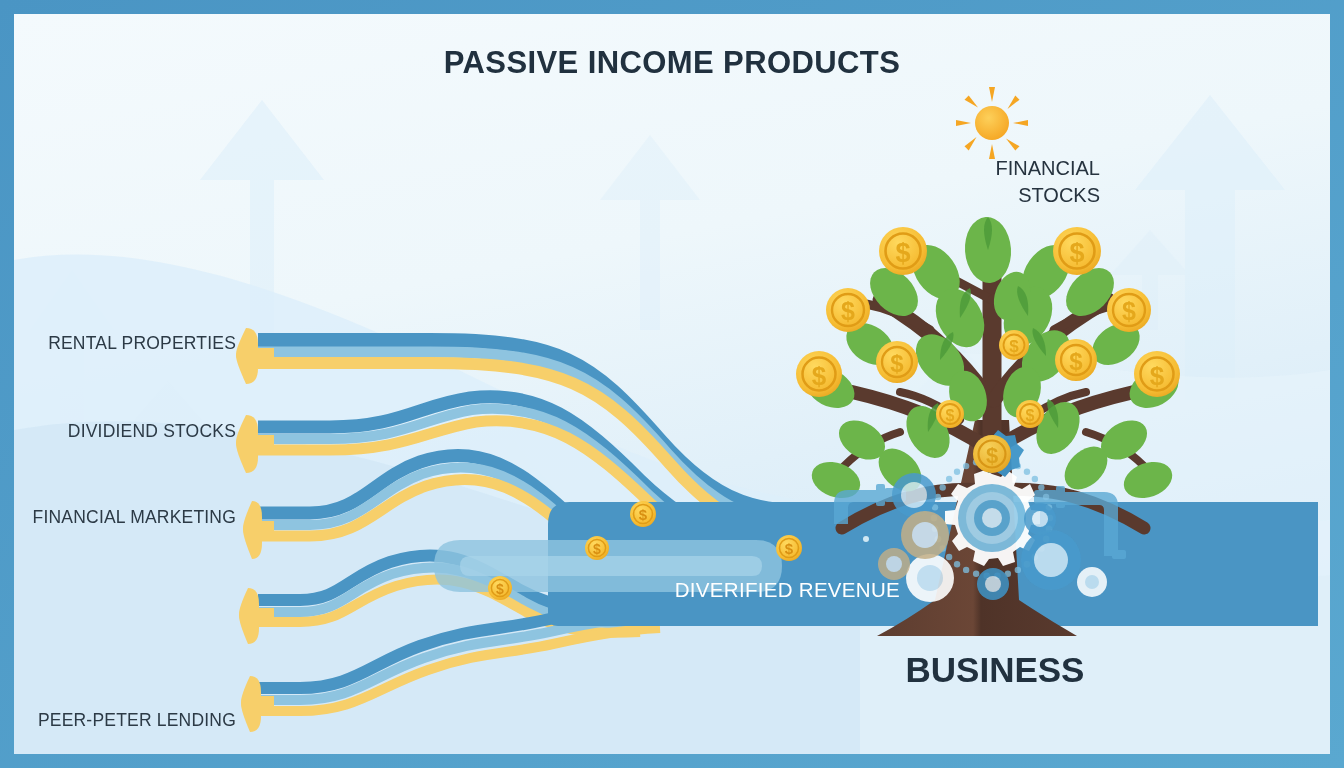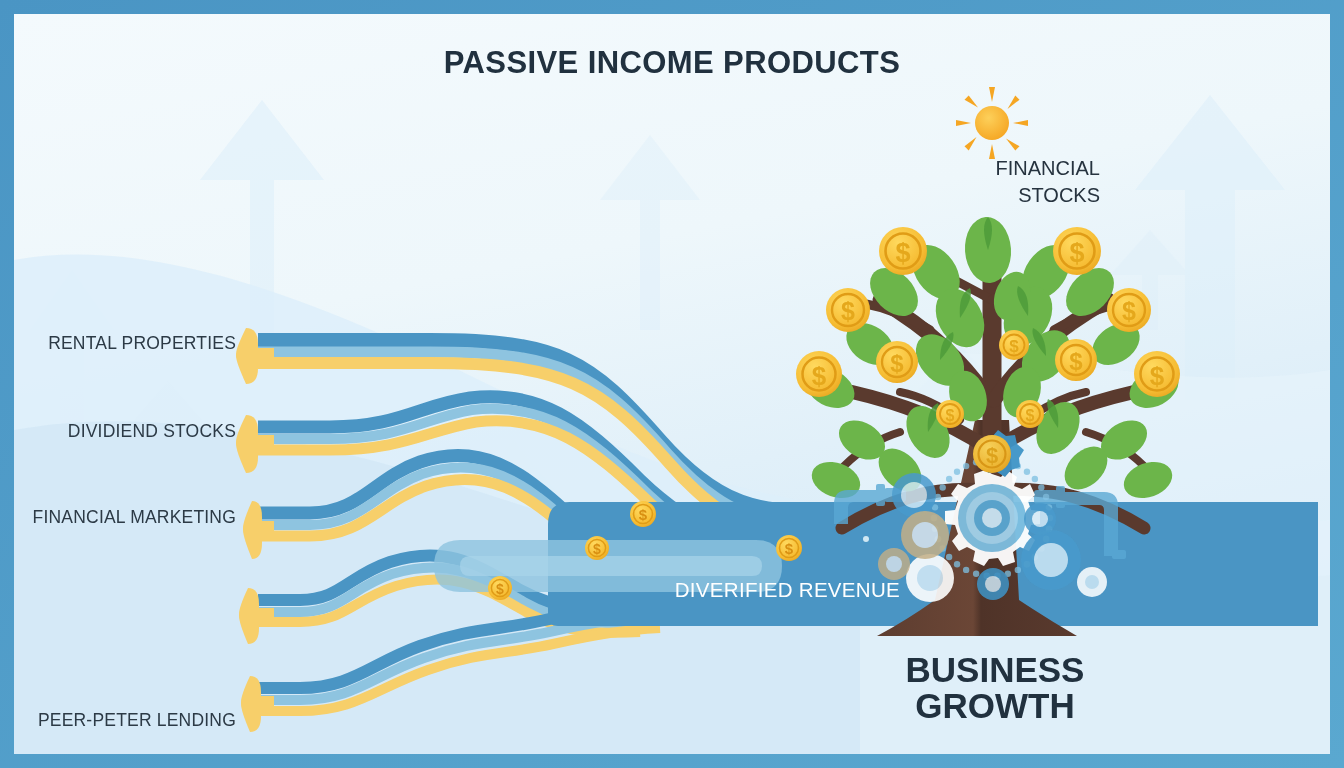--- a/index.html
+++ b/index.html
@@ -470,16 +470,15 @@
 
   <div id="revenue-label">DIVERIFIED REVENUE</div>
 
   <div id="freedom-label">
     <div>FINANCIAL</div>
     <div>STOCKS</div>
   </div>
 
   <div id="growth-label">
     <div>BUSINESS</div>
-    <div>GROWTH</div>
   </div>
 
 </div>
 
 </body></html>

